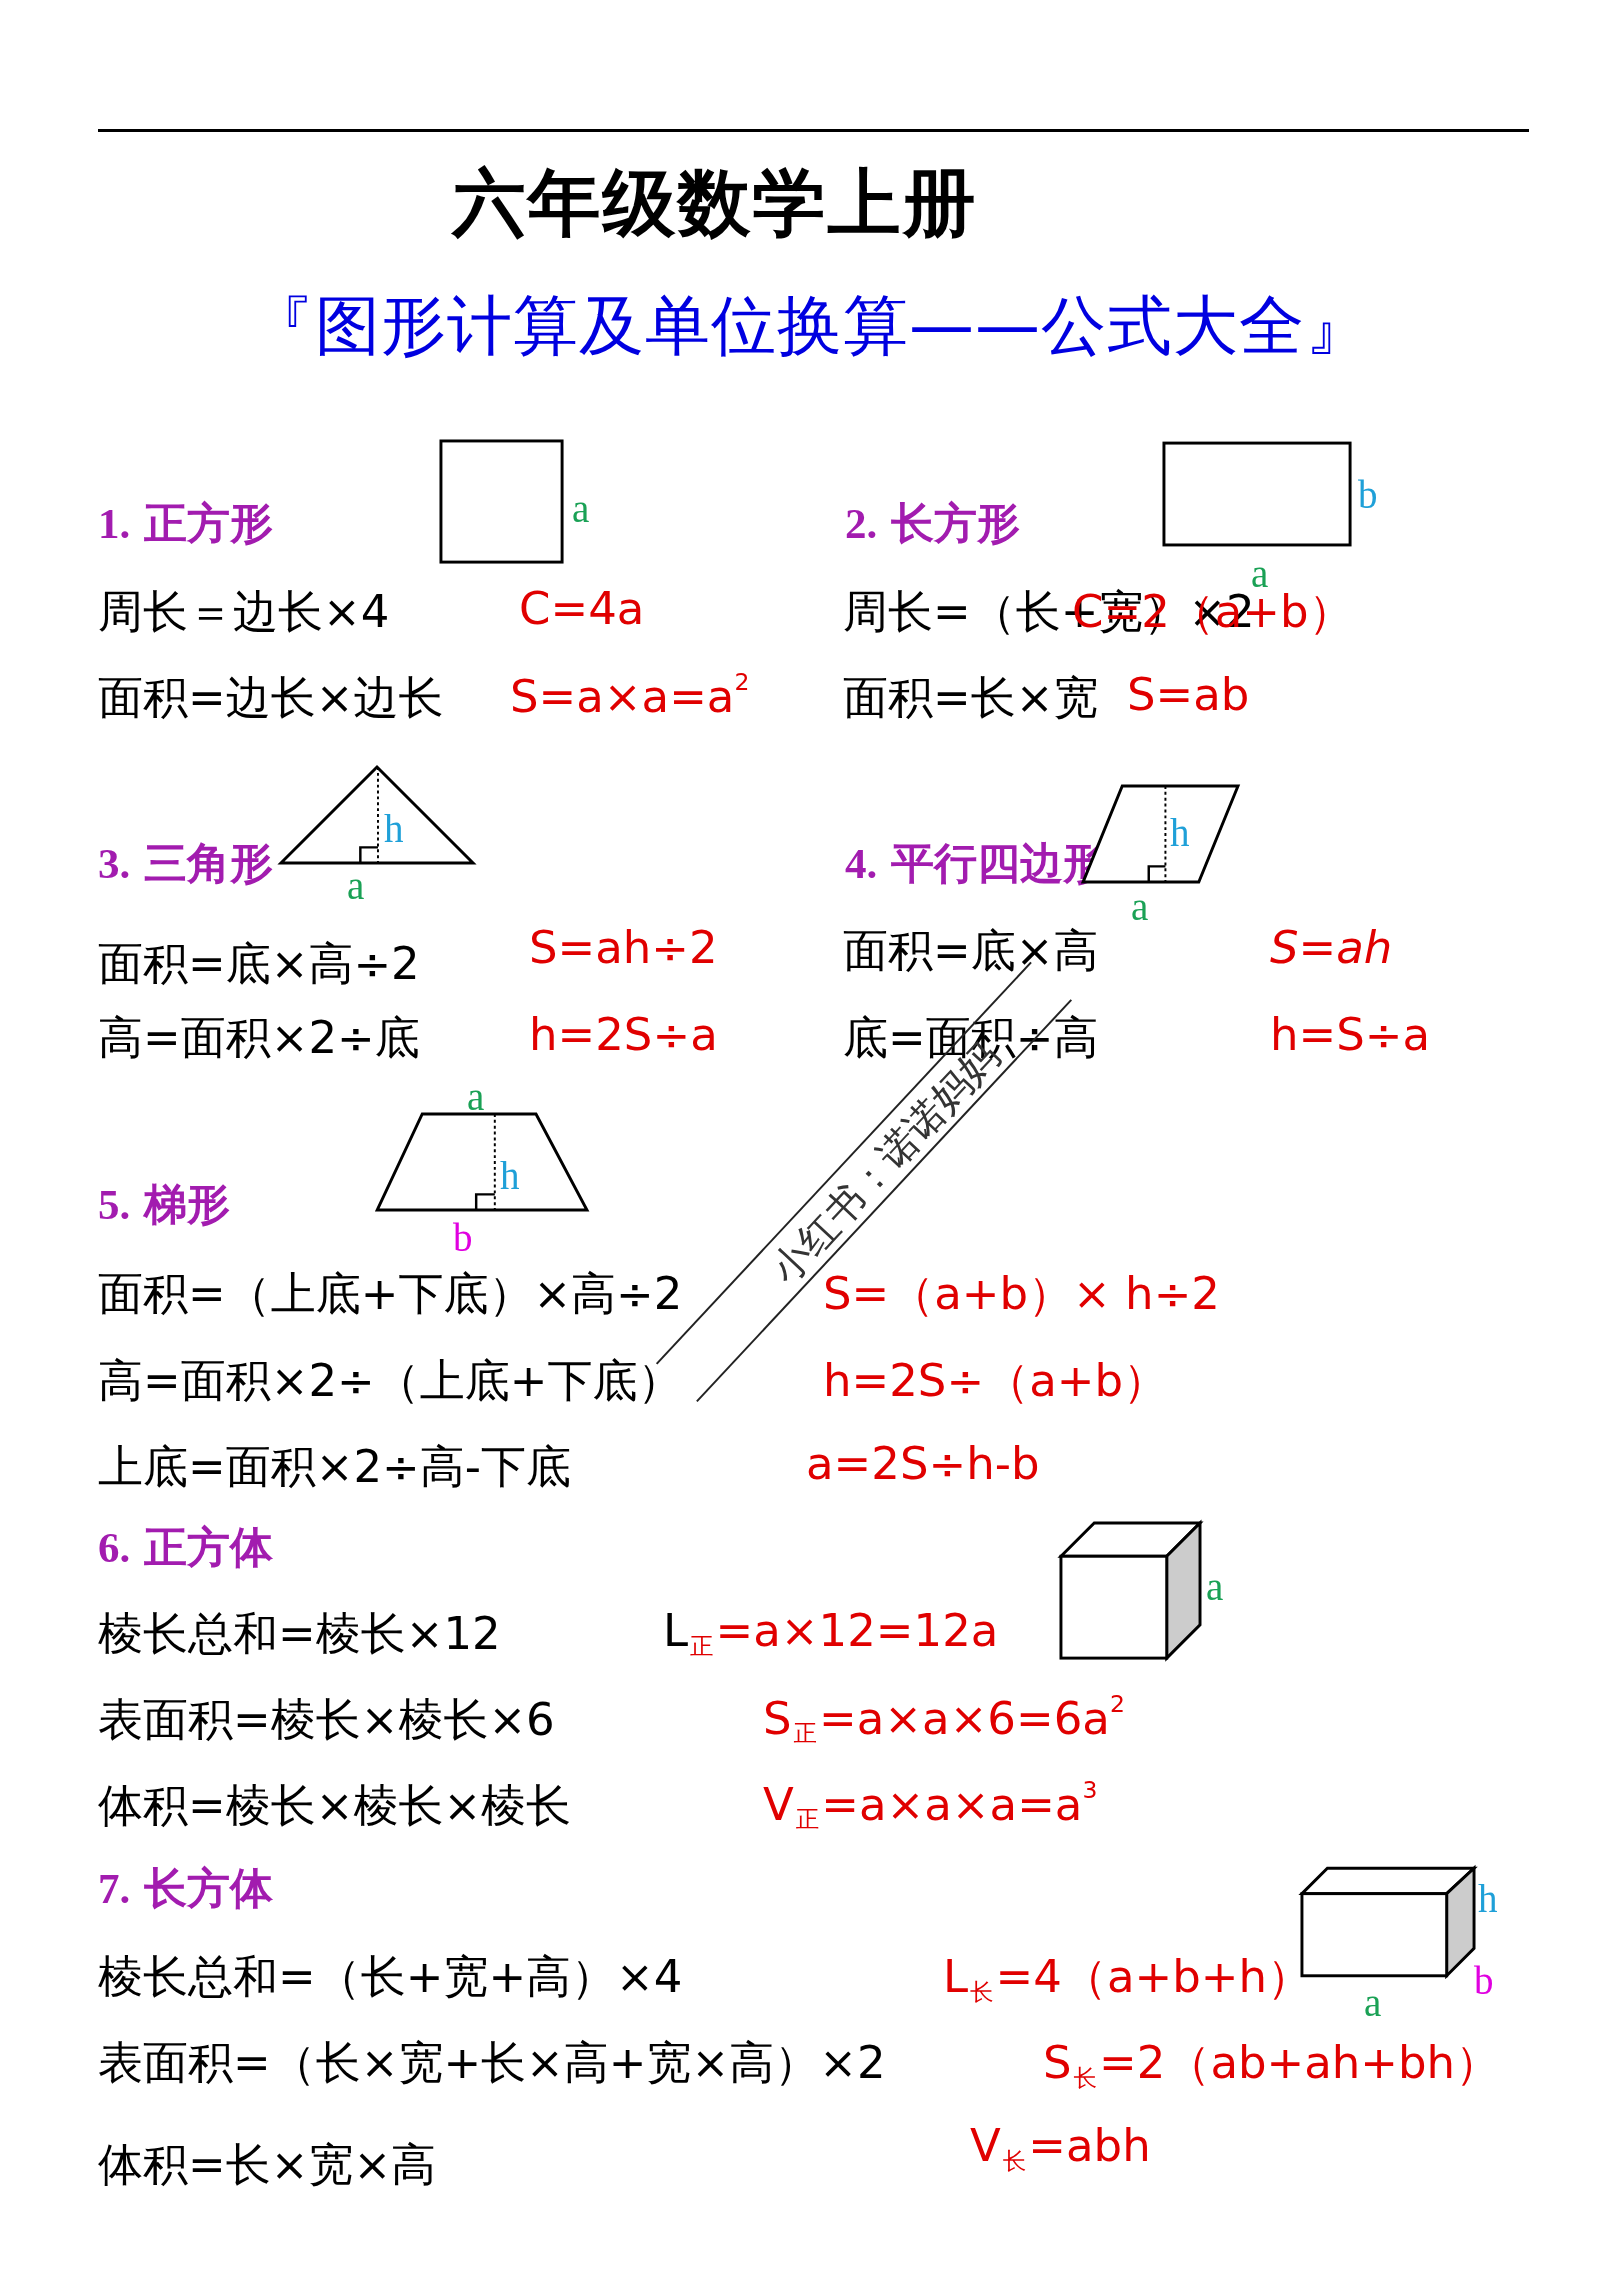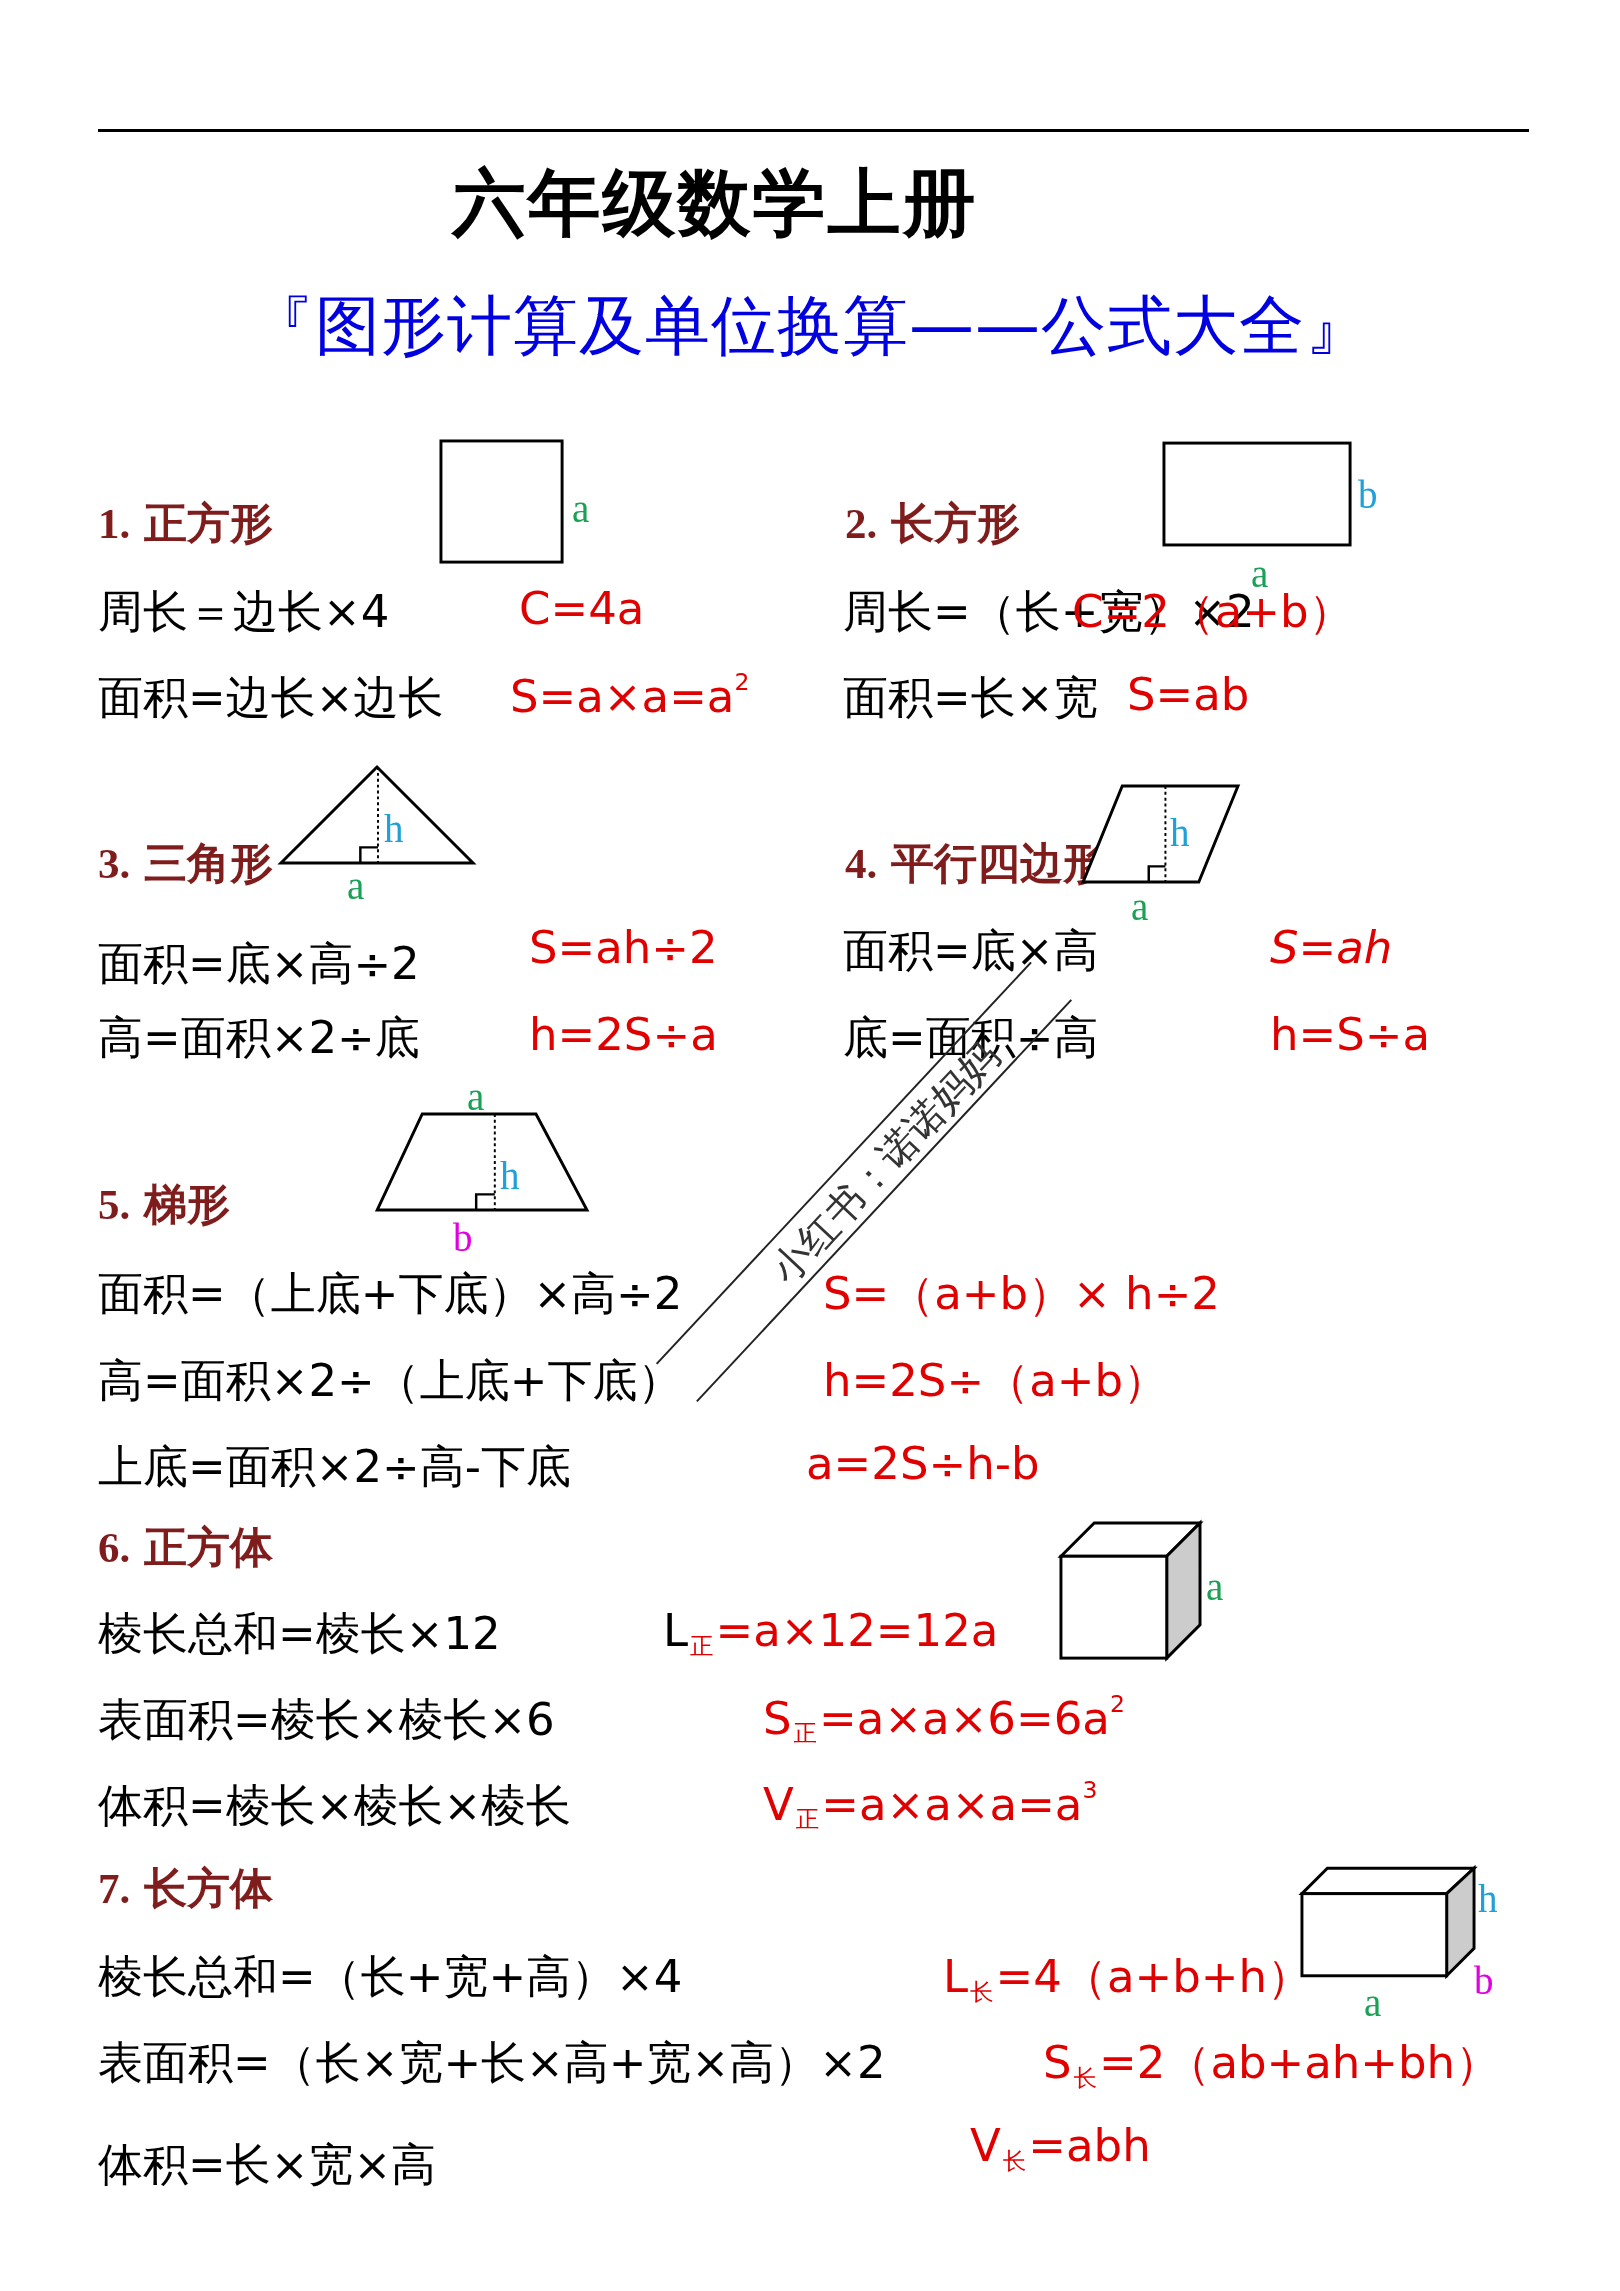--- a/index.html
+++ b/index.html
@@ -2,21 +2,21 @@
 <html><head>
 <meta charset="utf-8">
 <style>
   html, body { margin: 0; padding: 0; background: #ffffff; }
   body { width: 1620px; height: 2292px; position: relative; overflow: hidden;
          font-family: "DejaVu Sans", "Liberation Sans", sans-serif; color: #000; }
   .abs { position: absolute; white-space: nowrap; }
   .rule { position: absolute; left: 98px; top: 129px; width: 1431px; height: 2.9px; background: #000; }
   .title { left: 0; width: 1430px; top: 155px; text-align: center; font-size: 73px; font-weight: bold; letter-spacing: 2px; }
   .subtitle { left: 0; width: 1620px; top: 282px; text-align: center; font-size: 65px; color: #0000e0; letter-spacing: 1px; }
-  .sec { font-size: 43px; font-weight: bold; color: #7f1d1d; }
+  .sec { font-size: 43px; font-weight: bold; color: #a21caf; }
   .sec .num { font-family: "Liberation Serif", "DejaVu Serif", serif; margin-right: 13.7px; }
   .line { font-size: 45px; color: #000; }
   .red { font-size: 45px; color: #e00000; }
   .red sup { font-size: 23.5px; vertical-align: 21.6px; }
   .red sub { font-size: 23.5px; vertical-align: -7.8px; margin: 0 2px; }
   .lbl { font-family: "Liberation Serif", "DejaVu Serif", serif; font-size: 39px; }
   .g { color: #1aa155; }
   .b { color: #1fa0d8; }
   .m { color: #e000e0; }
   svg { position: absolute; overflow: visible; }

